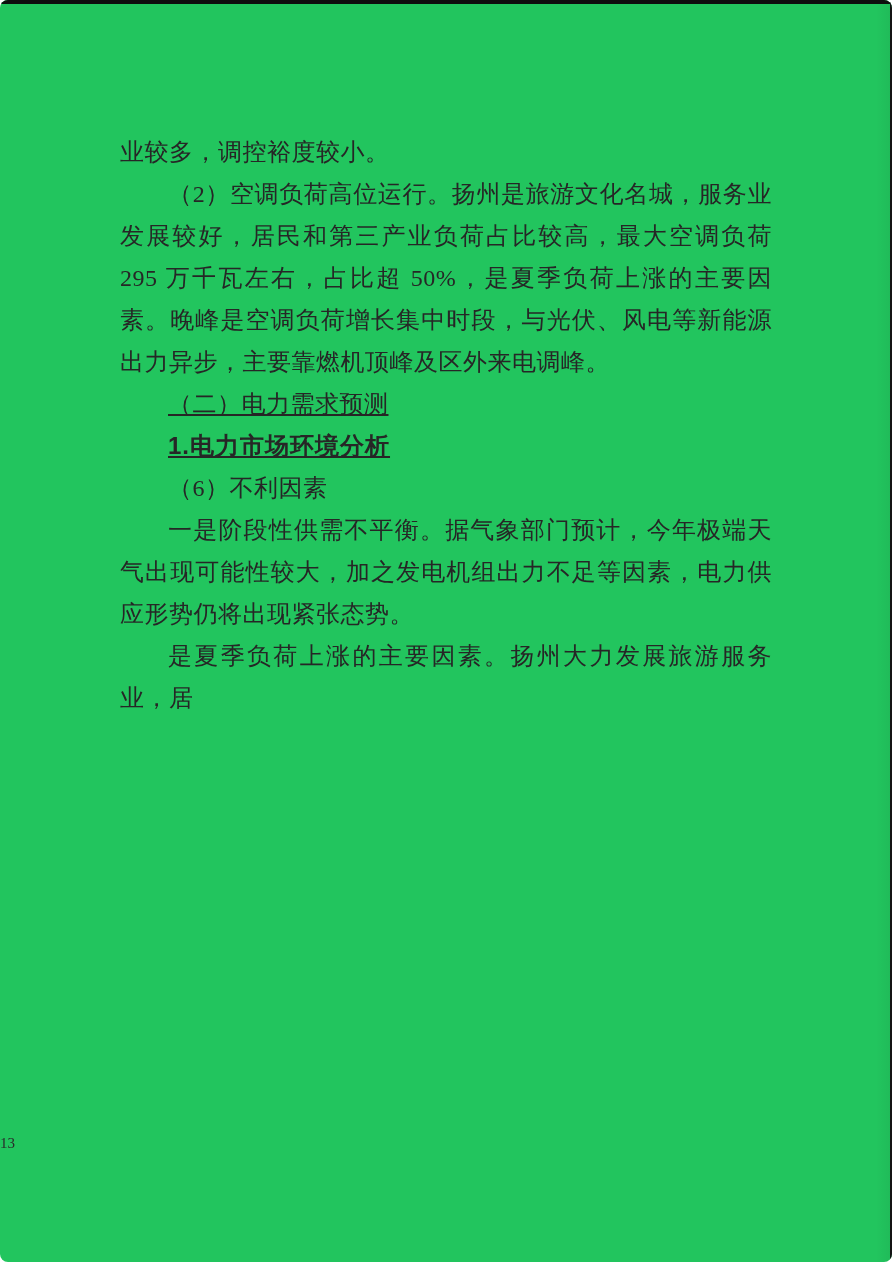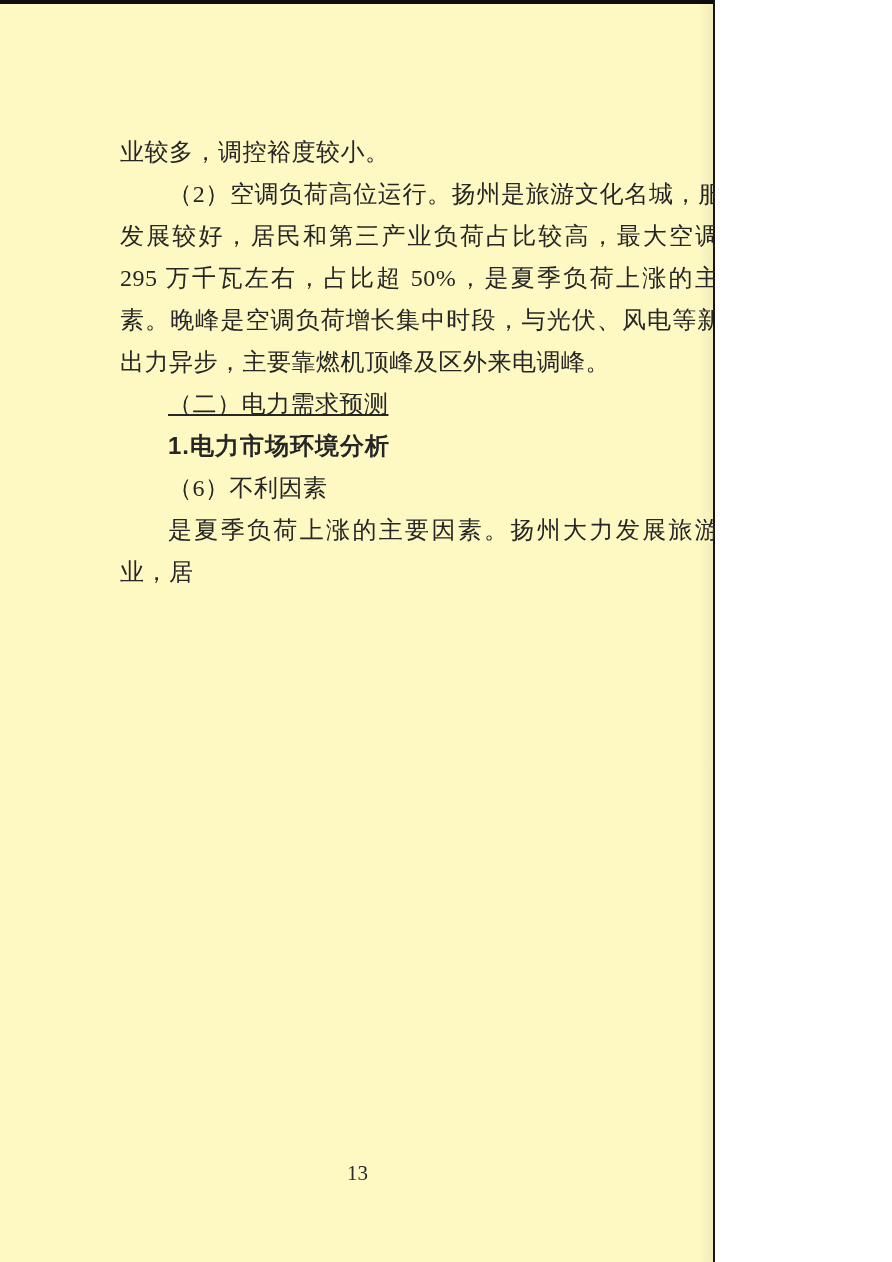--- a/index.html
+++ b/index.html
@@ -3,26 +3,27 @@
 <meta charset="utf-8">
 <title>Scanned Document Page 13</title>
 <style>
   html, body {
     margin: 0;
     padding: 0;
     background: #ffffff;
   }
   .scan-page {
     position: relative;
-    width: 715px;
+    width: 892px;
     height: 1262px;
-    background: #fef9c3;
+    background: #22c55e;
     overflow: hidden;
     font-family: "Liberation Serif", "DejaVu Serif", serif;
     color: #262626;
+    border-radius: 8px;
   }
   
   .edge-top {
     position: absolute;
     top: 0; left: 0;
     width: 100%; height: 4px;
     background: #0e0e0e;
   }
   .edge-right {
     position: absolute;
@@ -55,46 +56,48 @@
   p.heading-kai {
     
     font-weight: 500;
     text-decoration: underline;
   }
   p.heading-bold {
     
     font-family: "Liberation Sans", "DejaVu Sans", sans-serif;
     font-weight: 700;
     letter-spacing: 1px;
+    text-decoration: underline;
   }
   .page-number {
     position: absolute;
-    top: 1158px;
+    top: 1128px;
     left: 0;
     width: 100%;
-    text-align: center;
-    font-size: 21px;
+    text-align: left;
+    font-size: 15px;
     line-height: 30px;
     color: #2a2a2a;
     font-family: "Liberation Serif", "DejaVu Serif", serif;
   }
 </style>
 </head>
 <body>
 
 <div class="scan-page">
 
   <div class="edge-top"></div>
   <div class="edge-right-shade"></div>
   <div class="edge-right"></div>
 
   <main class="doc-body">
     <p class="no-indent">业较多，调控裕度较小。</p>
     <p class="indent">（2）空调负荷高位运行。扬州是旅游文化名城，服务业发展较好，居民和第三产业负荷占比较高，最大空调负荷 295 万千瓦左右，占比超 50%，是夏季负荷上涨的主要因素。晚峰是空调负荷增长集中时段，与光伏、风电等新能源出力异步，主要靠燃机顶峰及区外来电调峰。</p>
     <p class="indent heading-kai">（二）电力需求预测</p>
     <p class="indent heading-bold">1.电力市场环境分析</p>
     <p class="indent">（6）不利因素</p>
+    <p class="indent">一是阶段性供需不平衡。据气象部门预计，今年极端天气出现可能性较大，加之发电机组出力不足等因素，电力供应形势仍将出现紧张态势。</p>
     <p class="indent">是夏季负荷上涨的主要因素。扬州大力发展旅游服务业，居</p>
   </main>
 
   <div class="page-number">13</div>
 
 </div>
 
 </body></html>

